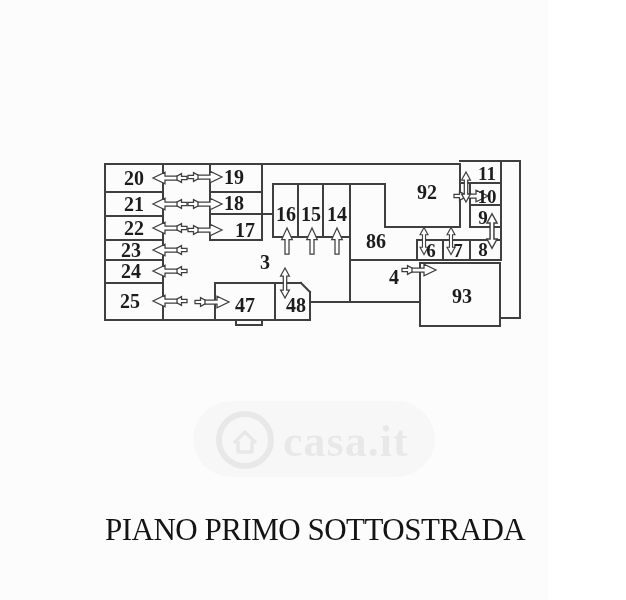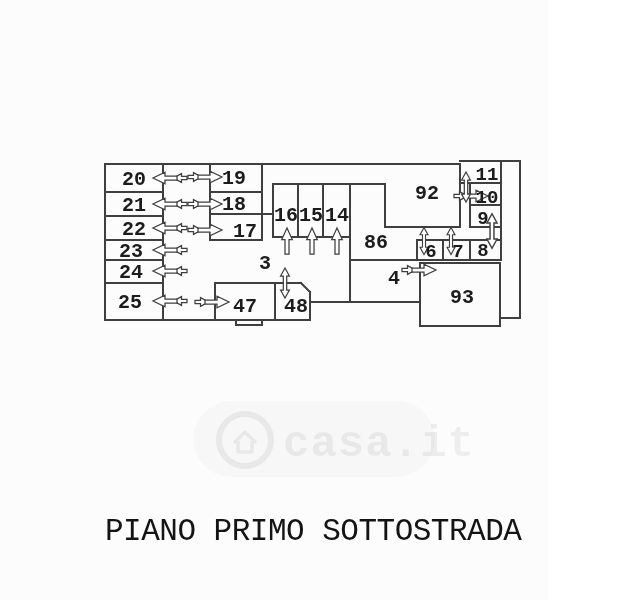--- a/index.html
+++ b/index.html
@@ -1,19 +1,19 @@
 <!DOCTYPE html>
 <html><head>
 <meta charset="utf-8">
 <style>
   html,body{margin:0;padding:0;background:#ffffff;}
   .screen{
     position:relative;width:548px;height:600px;overflow:hidden;
     background:#fcfcfc;
-    font-family:Liberation Mono, monospace;
+    font-family:Liberation Serif, serif;
   }
   svg{position:absolute;left:0;top:0;}
   .walls{fill:none;stroke-width:2;stroke-linecap:square;}
   .door{stroke-width:1.25;fill:#ffffff;stroke-linejoin:miter;}
   .roomlabel{font-size:20px;font-weight:600;text-anchor:middle;}
   .small-label{font-size:19px;}
   .caption{font-size:31px;letter-spacing:-0.5px;}
   .wm-text{font-size:44px;font-weight:700;letter-spacing:1px;}
 </style>
 </head>

